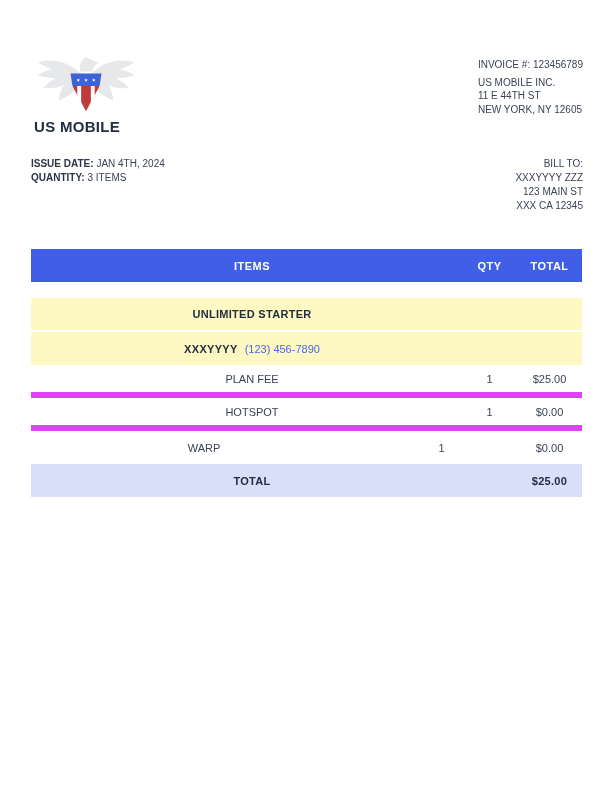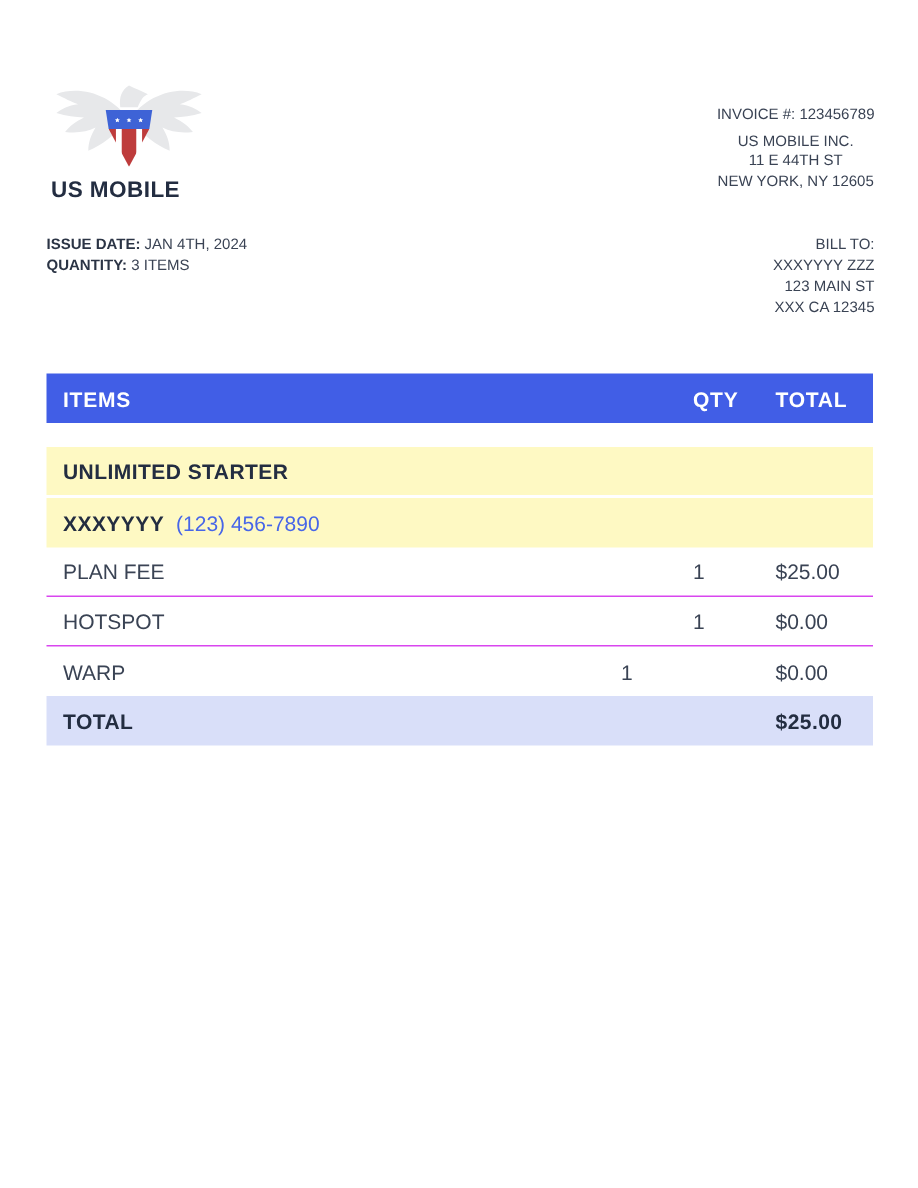--- a/index.html
+++ b/index.html
@@ -15,56 +15,56 @@
   
   .logo-block { position:absolute; left:34px; top:55px; width:120px; }
   .logo-svg { display:block; }
   .wordmark {
     margin-top:1px;
     font-size:15px; font-weight:800; letter-spacing:0.3px;
     color:#232D41;
   }
 
   .inv-block {
-    position:absolute; right:29px; top:70px;
-    text-align:center; color:#3A4354; font-size:10px; line-height:13.5px;
+    position:absolute; right:29px; top:58px;
+    text-align:left; color:#3A4354; font-size:10px; line-height:13.5px;
   }
   .inv-num { margin-bottom:4px; }
 
   
   .meta-row {
     position:absolute; top:157px; left:31px; right:29px;
     display:flex; justify-content:space-between;
     font-size:10px; color:#3A4354; line-height:14px;
   }
   .meta-left .lbl { font-weight:bold; color:#2B3445; }
   .meta-right { text-align:right; }
 
   
-  .table { position:absolute; top:249px; left:31px; width:551px; font-size:14px; }
+  .table { position:absolute; top:249px; left:31px; width:551px; font-size:11px;text-align:center; }
   .t-row {
     display:grid;
     grid-template-columns:1fr 55px 65px;
     align-items:center;
   }
   .t-row > :first-child { padding-left:11px; }
   .t-head {
     height:33px; background:#415EE6; color:#ffffff;
     font-weight:bold; letter-spacing:0.5px;
   }
   .t-plan {
     height:32px; margin-top:16px; background:#fef9c3;
     font-weight:bold; color:#232D41; letter-spacing:0.3px;
   }
   .t-line {
     height:33px; margin-top:2px; background:#fef9c3;
   }
   .t-line .line-name { font-weight:bold; color:#232D41; letter-spacing:0.3px; }
   .t-line .line-phone { color:#4766E8; text-decoration:none; margin-left:4px; }
-  .t-item { height:33px; color:#3A4354; border-bottom:1px solid #d946ef; }
+  .t-item { height:33px; color:#3A4354; border-bottom:6px solid #d946ef; }
   .t-item.last { border-bottom:none;gap:48px; }
   .t-total {
     height:33px; background:#D9DFF9;
     font-weight:bold; color:#232D41; letter-spacing:0.3px;
   }
 </style>
 </head>
 <body>
 
 <div class="page">

